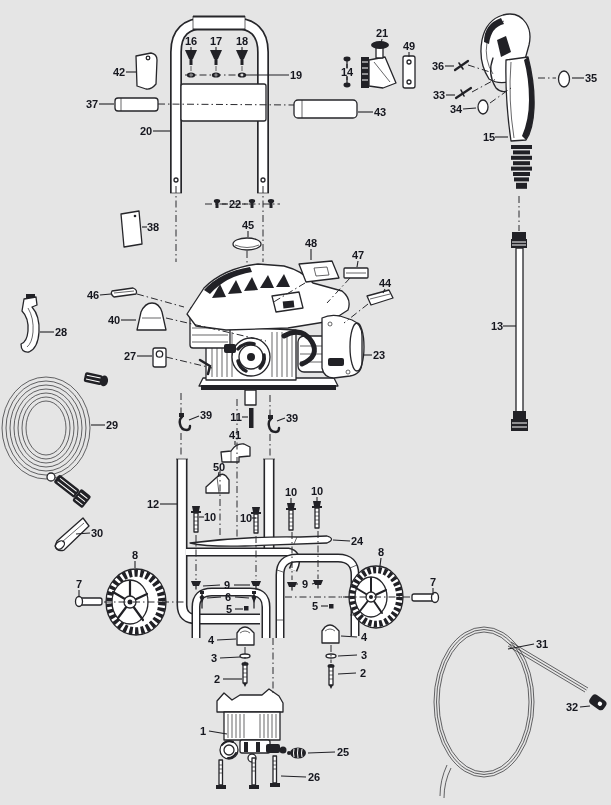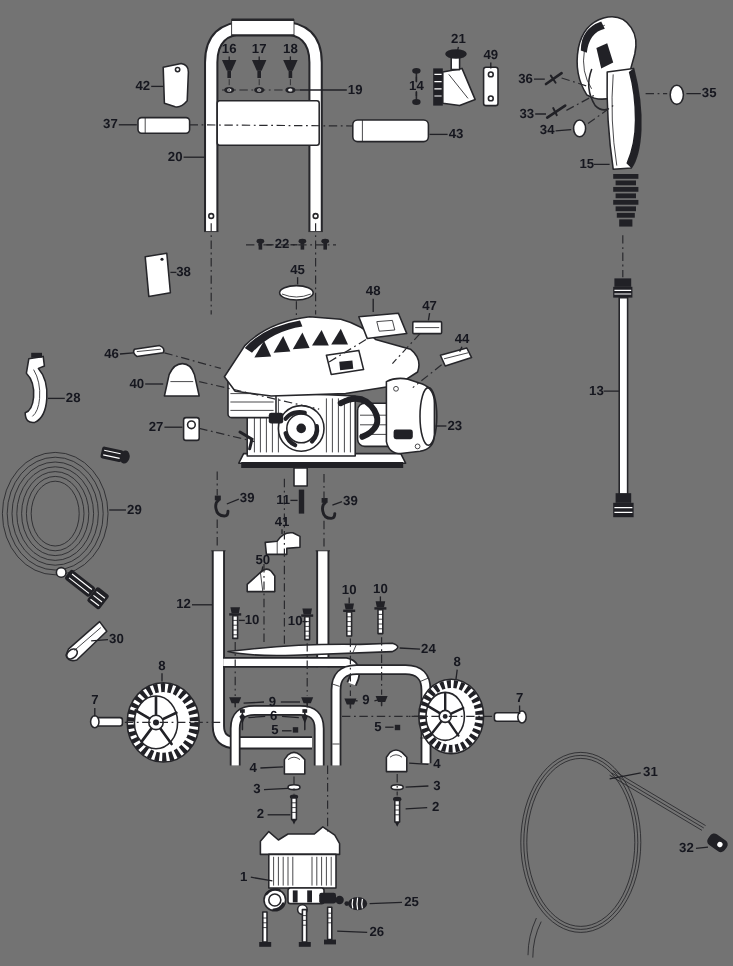--- a/index.html
+++ b/index.html
@@ -1,16 +1,16 @@
 <!DOCTYPE html>
 <html><head>
 <meta charset="utf-8">
 <style>
   html,body{margin:0;padding:0;background:#fff;}
-  .page{width:611px;height:805px;background:#737373;position:relative;overflow:hidden;}
+  .page{width:611px;height:805px;background:#e5e5e5;position:relative;overflow:hidden;}
   svg{display:block;}
   .ln{fill:none;stroke:#26262a;stroke-width:1.3;stroke-linejoin:round;stroke-linecap:round}
   .w{fill:#ffffff}
   .thin{fill:none;stroke:#26262a;stroke-width:.7;stroke-linejoin:round}
   .dk{fill:#212126;stroke:none}
   .dks{fill:none;stroke:#212126;stroke-linecap:round}
   .tube{stroke:#26262a;fill:none;stroke-linejoin:round;stroke-linecap:butt}
   .tubew{stroke:#ffffff;fill:none;stroke-linejoin:round;stroke-linecap:butt}
   .dash{fill:none;stroke:#2a2a2e;stroke-width:1;stroke-dasharray:7 3 1.5 3}
   .leader{fill:none;stroke:#212126;stroke-width:1.1}

